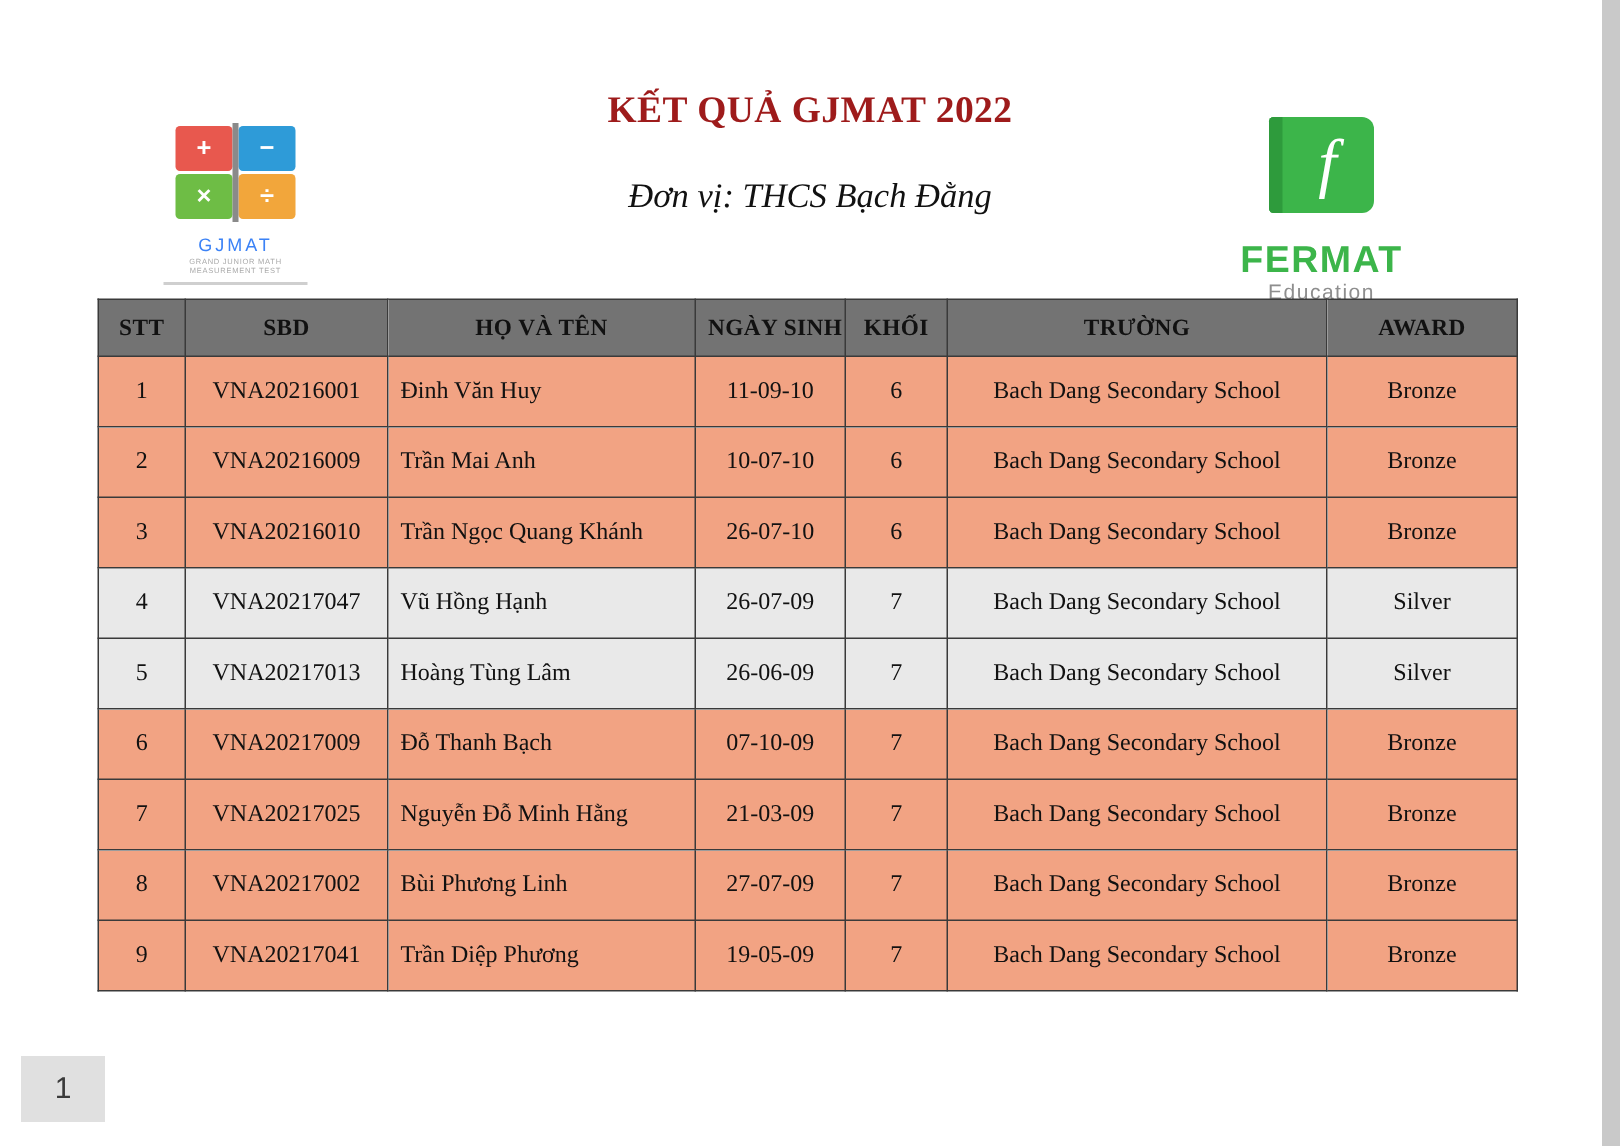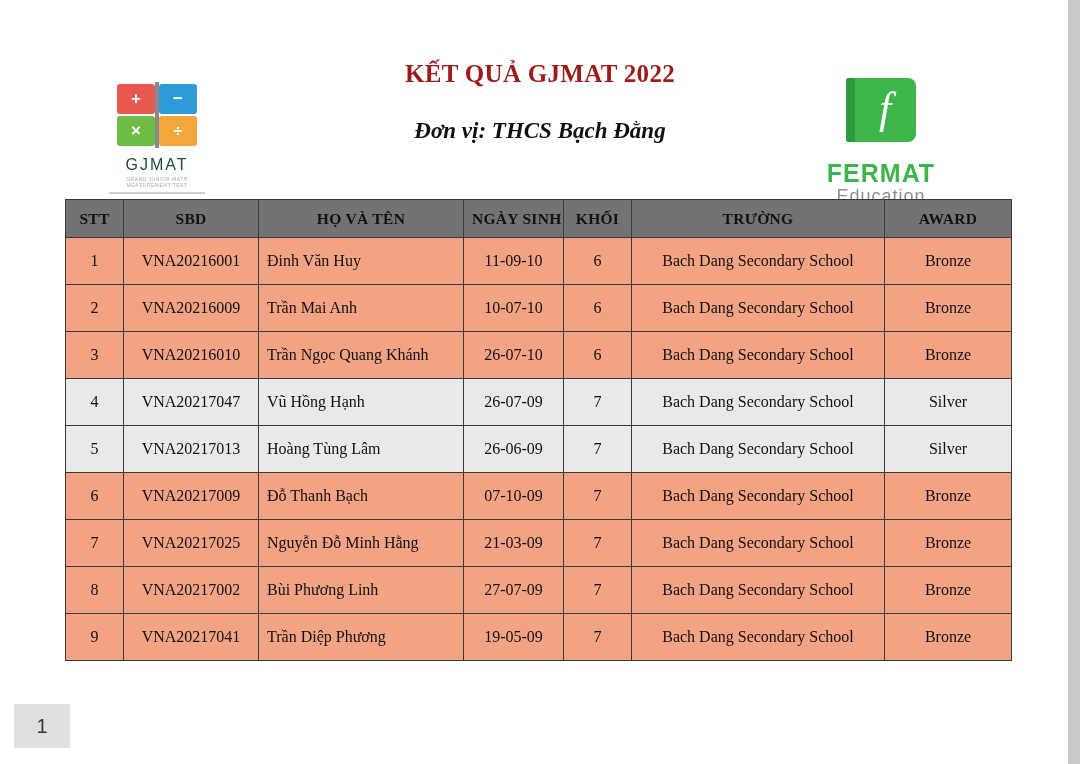--- a/index.html
+++ b/index.html
@@ -45,21 +45,21 @@
     font-family: "Liberation Serif", serif;
     font-weight: bold;
     font-size: 25px;
     color: #9e1b1b;
     letter-spacing: 0.3px;
   }
   .doc-subtitle {
     margin-top: 30px;
     font-family: "Liberation Serif", serif;
     font-style: italic;
-    font-weight: bold;
+    font-weight: normal;
     font-size: 23px;
     color: #111111;
   }
   
   .logo-left {
     position: absolute;
     left: 104px;
     top: 82px;
     width: 106px;
     text-align: center;
@@ -88,23 +88,23 @@
   .gj-c4 { left: 45px; top: 34px; background: #f2a63b; }
   .gj-spine {
     position: absolute;
     left: 41px; top: 0;
     width: 4px; height: 66px;
     background: #8a8a8a;
   }
   .gj-name {
     margin-top: 8px;
     font-family: "Liberation Sans", sans-serif;
-    font-size: 16px;
+    font-size: 12px;
     letter-spacing: 2px;
-    color: #14532d;
+    color: #3b82f6;
   }
   .gj-tag {
     margin-top: 2px;
     font-family: "Liberation Sans", sans-serif;
     font-size: 5px;
     letter-spacing: 0.5px;
     color: #a9a9a9;
   }
   .gj-rule {
     margin: 4px auto 0;
@@ -153,21 +153,21 @@
     margin-top: 17px;
     font-family: "Liberation Sans", sans-serif;
     font-weight: bold;
     font-size: 25px;
     letter-spacing: 1px;
     color: #3cb54a;
   }
   .fm-sub {
     margin-top: -2px;
     font-family: "Liberation Sans", sans-serif;
-    font-size: 18px;
+    font-size: 14px;
     letter-spacing: 1px;
     color: #8e8e8e;
   }
   
   .table-wrap {
     position: absolute;
     left: 65px;
     top: 199px;
     width: 946px;
   }

